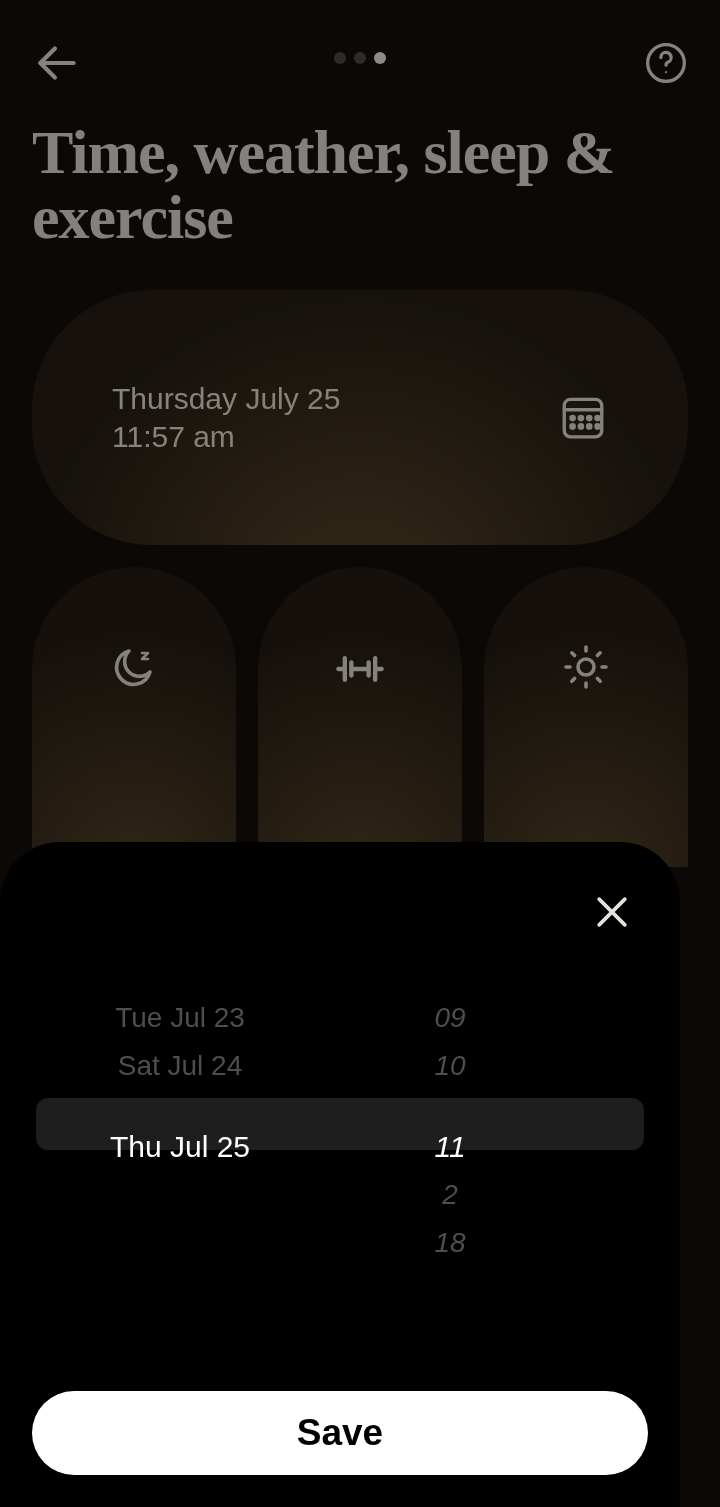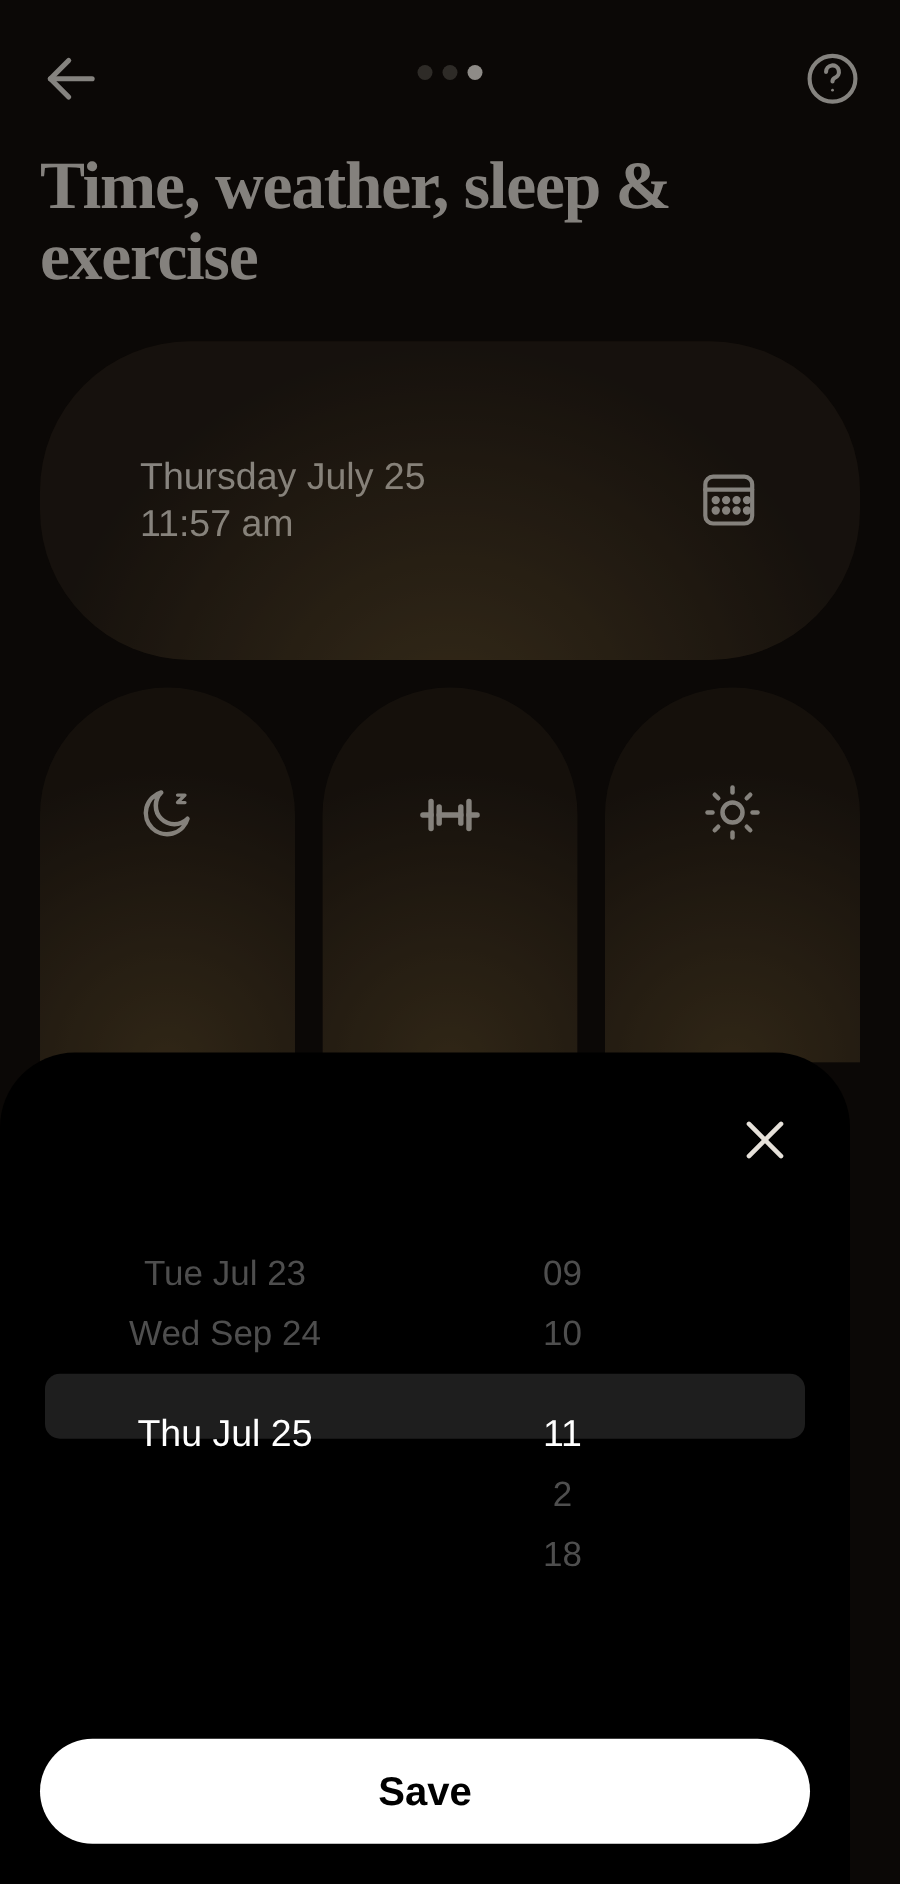--- a/index.html
+++ b/index.html
@@ -34,21 +34,21 @@
   }
   .dot.active { background: #e6e1da; }
 
   .icon-btn svg { stroke: #d7d3cd; }
 
   
   .title {
     padding: 24px 32px 40px 32px;
     font-family: Georgia, "Times New Roman", serif;
     font-weight: 600;
-    font-size: 54px;
+    font-size: 62px;
     line-height: 1.05;
     color: #d6d1ca;
     letter-spacing: -1px;
   }
 
   
   .date-card {
     margin: 0 32px;
     background: rgba(120,100,70,0.18);
     border-radius: 120px;
@@ -148,21 +148,21 @@
     height: 100%;
   }
   .col {
     height: 100%;
     display: flex;
     flex-direction: column;
     align-items: center;
     justify-content: flex-start;
   }
   .col.date { flex: 0 0 360px; }
-  .col.hour { flex: 0 0 180px; }
+  .col.hour { flex: 0 0 180px; font-style: italic; }
   .col.min  { flex: 0 0 180px; }
 
   .opt {
     height: 48px;
     line-height: 48px;
     font-size: 28px;
     font-weight: 500;
     color: #4e4e4e;
     text-align: center;
     width: 100%;
@@ -170,21 +170,21 @@
   .opt.sel { color: #fff; font-size: 30px; margin-top: 33px; }
 
   
   .save-btn {
     margin: auto 32px 32px 32px;
     height: 84px;
     border-radius: 60px;
     background: #fff;
     color: #000;
     border: none;
-    font-size: 32px;
+    font-size: 37px;
     font-weight: 600;
     cursor: pointer;
   }
 </style>
 </head>
 <body>
 
 <div class="header">
   <div class="icon-btn">
     <svg width="50" height="50" viewBox="0 0 24 24" fill="none" stroke-width="2" stroke-linecap="round" stroke-linejoin="round">
@@ -272,21 +272,21 @@
       <line x1="5" y1="5" x2="19" y2="19"></line>
       <line x1="19" y1="5" x2="5" y2="19"></line>
     </svg>
   </div>
 
   <div class="picker">
     <div class="picker-highlight"></div>
     <div class="picker-cols">
       <div class="col date">
         <div class="opt">Tue Jul 23</div>
-        <div class="opt">Wed Sep 24</div>
+        <div class="opt">Sat Jul 24</div>
         <div class="opt sel">Thu Jul 25</div>
         <div class="opt"></div>
         <div class="opt"></div>
       </div>
       <div class="col hour">
         <div class="opt">09</div>
         <div class="opt">10</div>
         <div class="opt sel">11</div>
         <div class="opt">2</div>
         <div class="opt">18</div>

